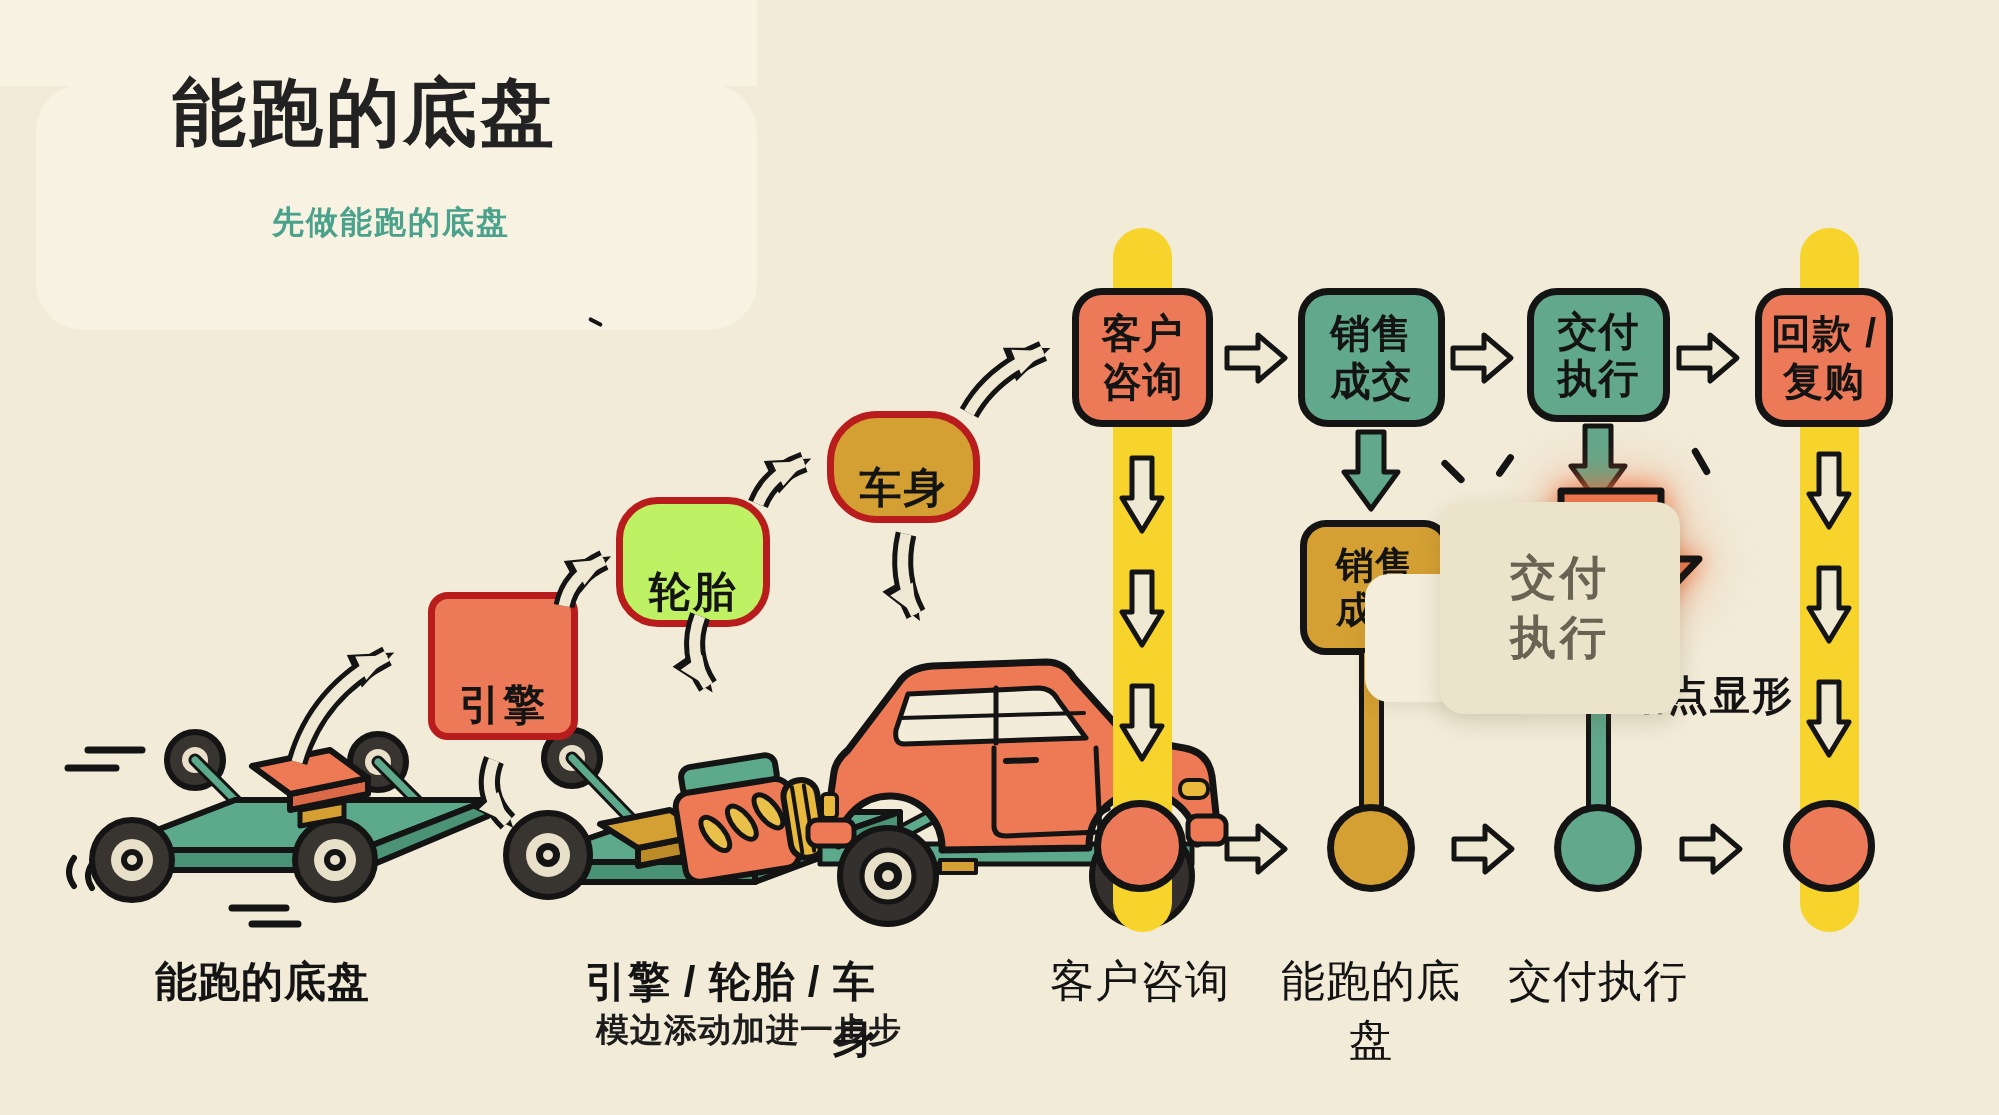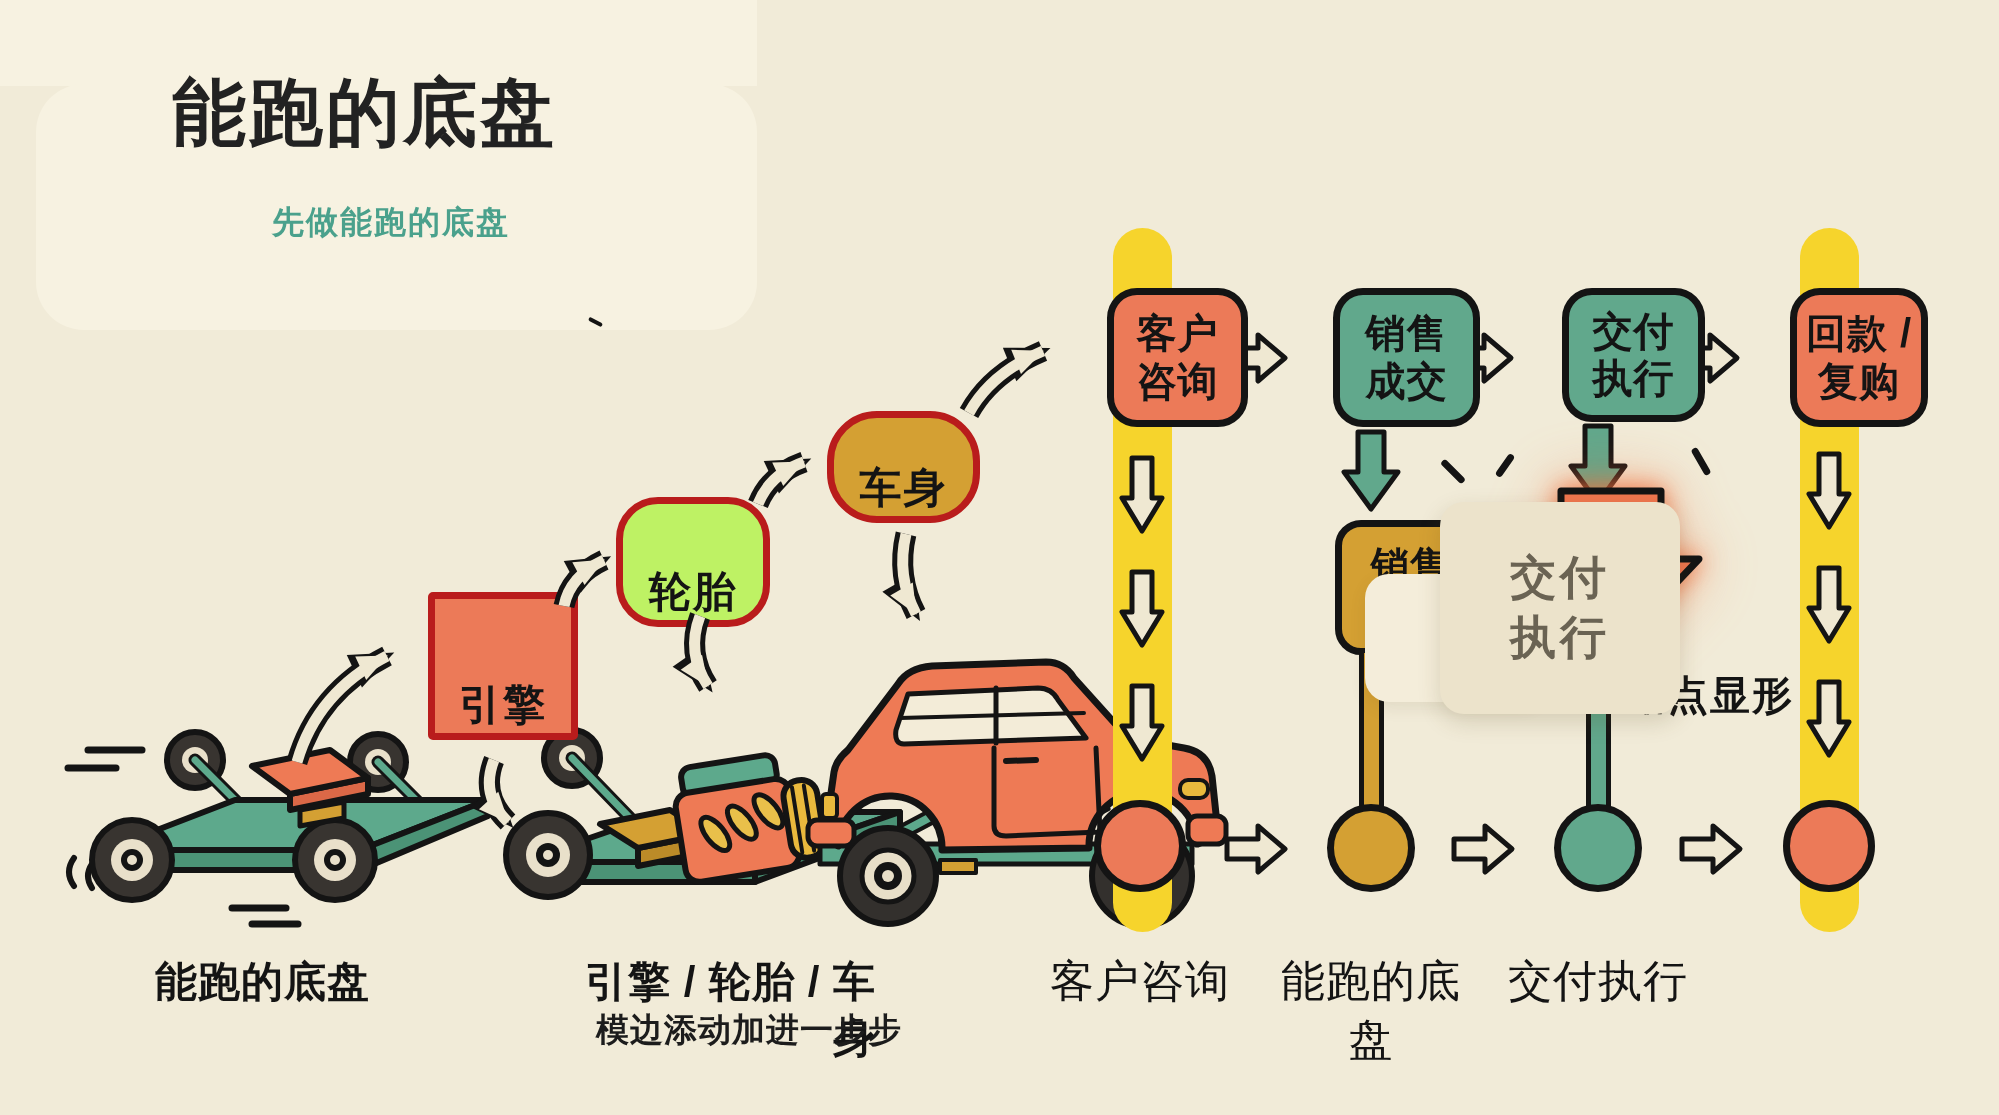--- a/index.html
+++ b/index.html
@@ -9,21 +9,21 @@
   
   .panel-strip{left:0;top:0;width:757px;height:86px;background:#f7f2e1;}
   .panel-main{left:36px;top:84px;width:721px;height:246px;background:#f7f2e1;border-radius:48px;}
   .corner-sliver{left:0;top:0;width:9px;height:30px;background:#d0452f;}
   .title{left:172px;top:64px;font-size:74px;font-weight:700;letter-spacing:3px;color:#222;}
   .subtitle{left:272px;top:201px;font-size:32px;font-weight:600;letter-spacing:2px;color:#4aa18c;}
   .dash-mark{left:588px;top:320px;width:15px;height:4px;background:#141414;border-radius:2px;transform:rotate(28deg);}
   
   .stage{box-sizing:border-box;border:7px solid #141414;border-radius:30px;
          display:flex;flex-direction:column;align-items:center;justify-content:center;
-         font-size:40px;font-weight:700;line-height:1.18;text-align:center;letter-spacing:1px;margin-left:35px;}
+         font-size:40px;font-weight:700;line-height:1.18;text-align:center;letter-spacing:1px;}
   .mid-box{box-sizing:border-box;border:7px solid #b91c1c;display:flex;align-items:flex-end;justify-content:center;
            font-size:42px;font-weight:700;letter-spacing:2px;}
   .band{width:59px;background:#f6d42c;border-radius:30px;}
   .stem{box-sizing:border-box;border:5px solid #141414;}
   .circle{box-sizing:border-box;border:7px solid #141414;border-radius:50%;}
   .tick{background:#141414;border-radius:4px;}
   .overlay{border-radius:24px;}
   .overlay-a{left:1365px;top:574px;width:180px;height:128px;background:#f4edda;box-shadow:0 6px 16px rgba(90,70,30,.10);}
   .overlay-b{left:1440px;top:502px;width:240px;height:212px;background:#ece3cb;box-shadow:0 8px 22px rgba(90,70,30,.18);
              display:flex;flex-direction:column;align-items:center;justify-content:center;
@@ -131,21 +131,21 @@
       <line x1="110" y1="100" x2="294" y2="95" stroke="#141414" stroke-width="4"></line>
       <path d="M204,130 L204,208 Q204,218 216,218 L310,214 L306,130" fill="none" stroke="#141414" stroke-width="5"></path>
       <line x1="216" y1="143" x2="246" y2="142" stroke="#141414" stroke-width="6"></line>
       <rect x="32" y="176" width="15" height="24" rx="4" fill="#e9b93d" stroke="#141414" stroke-width="4"></rect>
       <rect x="390" y="162" width="28" height="18" rx="8" fill="#e9b93d" stroke="#141414" stroke-width="4"></rect>
       <rect x="18" y="202" width="46" height="26" rx="9" fill="#ee7a55" stroke="#141414" stroke-width="5"></rect>
       <rect x="398" y="198" width="38" height="28" rx="9" fill="#ee7a55" stroke="#141414" stroke-width="5"></rect>
     </g>
   </svg>
 
-  <div class="abs mid-box" style="left:428px;top:592px;width:150px;height:148px;background:#ec7a58;border-radius:5px;">
+  <div class="abs mid-box" style="left:428px;top:592px;width:150px;height:148px;background:#ec7a58;border-radius:20px;">
     <span>引擎</span>
   </div>
   <div class="abs mid-box" style="left:616px;top:497px;width:154px;height:130px;background:#bef264;border-radius:42px;">
     <span>轮胎</span>
   </div>
   <div class="abs mid-box" style="left:827px;top:411px;width:153px;height:112px;background:#d4a033;border-radius:50px;">
     <span>车身</span>
   </div>
 
   <div class="abs band" style="left:1113px;top:228px;height:704px;"></div>

